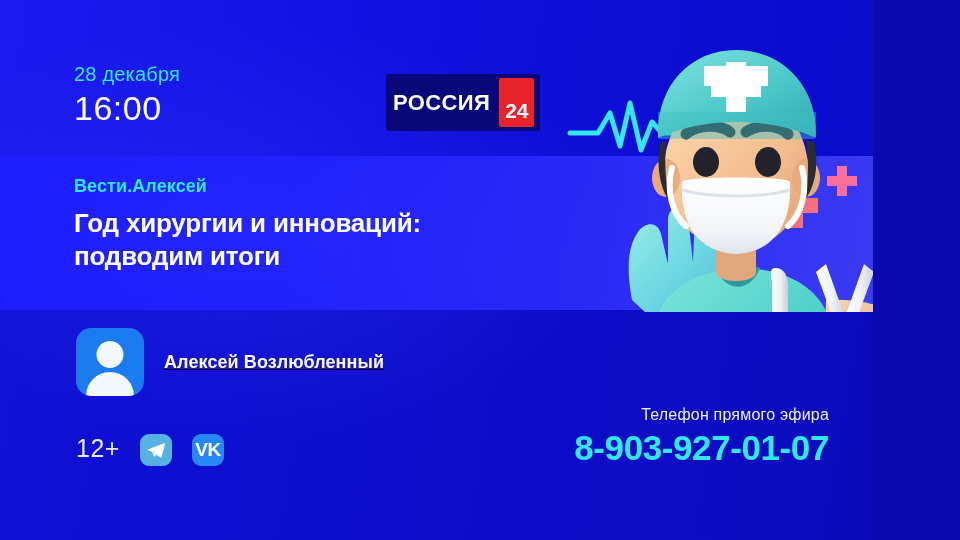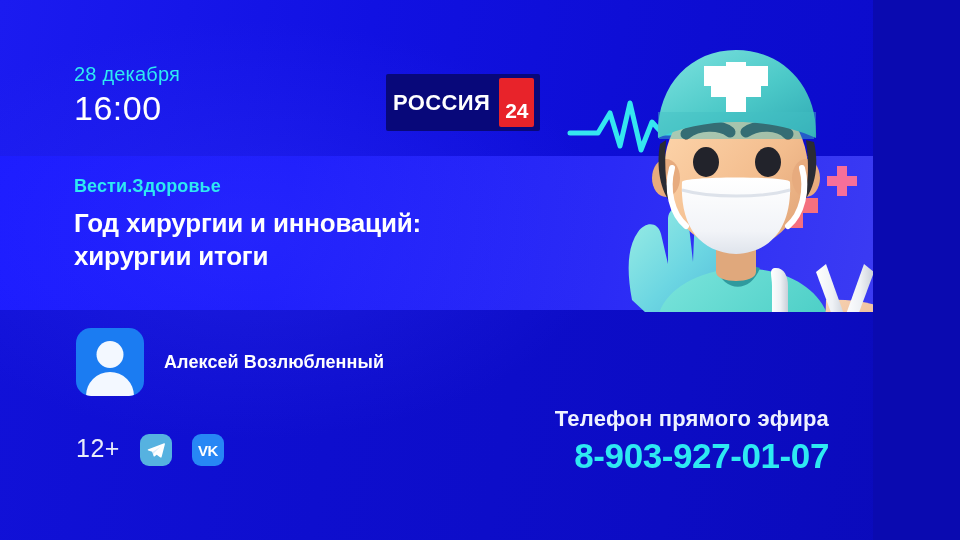--- a/index.html
+++ b/index.html
@@ -129,20 +129,21 @@
     transform: translateX(-50%);
     width: 48px;
     height: 40px;
     border-radius: 24px 24px 0 0;
     background: #f3f8ff;
   }
   .guest-text {
     display: flex;
     flex-direction: row;
     justify-content: center;
+    text-decoration: underline;
   }
   .guest-name {
     color: #ffffff;
     font-size: 18px;
     font-weight: 700;
     letter-spacing: 0.1px;
   }
   .guest-role {
     color: #e4e9f7;
     font-size: 17px;
@@ -171,21 +172,21 @@
     border-radius: 9px;
     display: flex;
     align-items: center;
     justify-content: center;
     flex: 0 0 auto;
   }
   .tg-icon { background: #56b2e0; }
   .vk-icon { background: #2787f5; }
   .vk-glyph {
     color: #ffffff;
-    font-size: 15px;
+    font-size: 19px;
     font-weight: 700;
     letter-spacing: -0.6px;
   }
 
   
   .channel-logo {
     position: absolute;
     left: 386px;
     top: 74px;
     display: flex;
@@ -215,22 +216,22 @@
 
   
   .phone-block {
     position: absolute;
     right: 44px;
     top: 406px;
     text-align: right;
   }
   .phone-label {
     color: #eef2ff;
-    font-size: 22px;
-    font-weight: 700;
+    font-size: 16px;
+    font-weight: 400;
     letter-spacing: 0.2px;
   }
   .phone-number {
     color: #2ee9f2;
     font-size: 35px;
     font-weight: 700;
     letter-spacing: -0.4px;
     margin-top: 5px;
     line-height: 1.1;
   }
@@ -374,24 +375,24 @@
     <span class="logo-word">РОССИЯ</span>
     <span class="logo-24">24</span>
   </div>
 
   <div class="datetime">
     <div class="date-line">28 декабря</div>
     <div class="time-line">16:00</div>
   </div>
 
   <div class="program-block">
-    <div class="program-name">Вести.Здоровье</div>
+    <div class="program-name">Вести.Алексей</div>
     <div class="program-title">
       <div>Год хирургии и инноваций:</div>
-      <div>хирургии итоги</div>
+      <div>подводим итоги</div>
     </div>
   </div>
 
   <div class="guest-block">
     <div class="avatar">
       <div class="head"></div>
       <div class="body"></div>
     </div>
     <div class="guest-text">
       <div class="guest-name">Алексей Возлюбленный</div>

